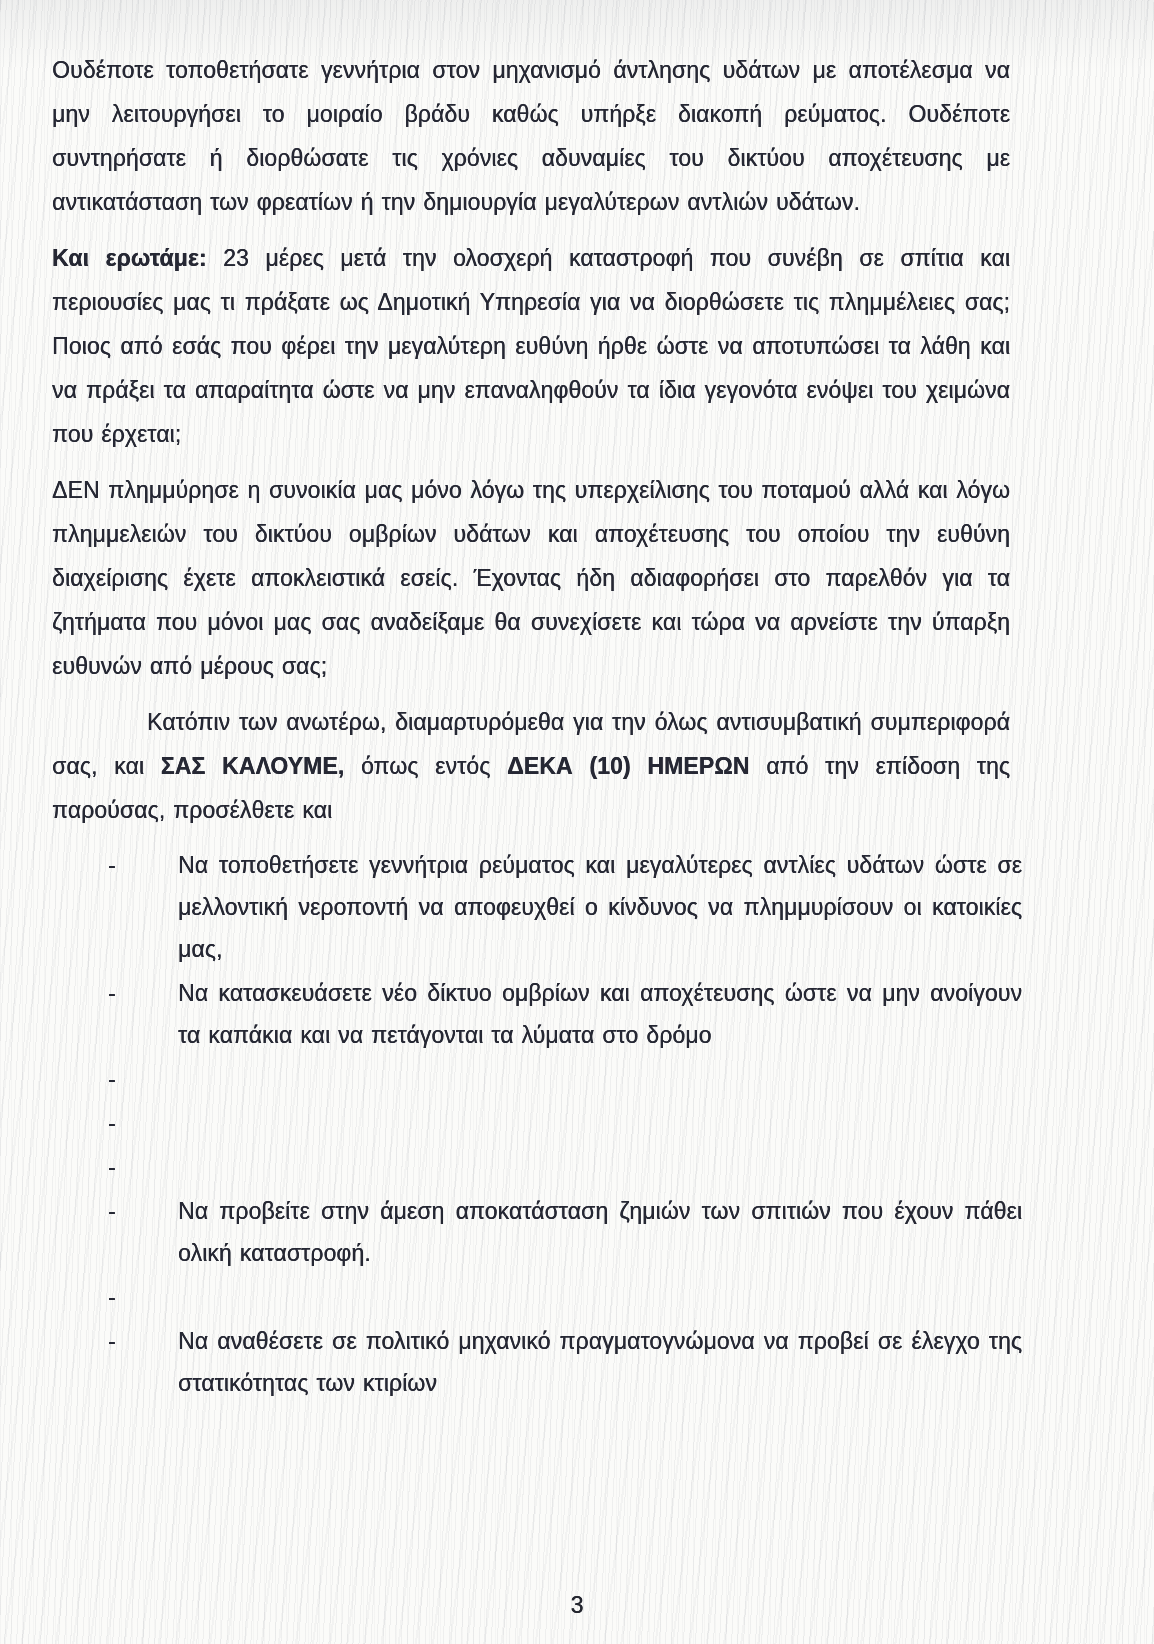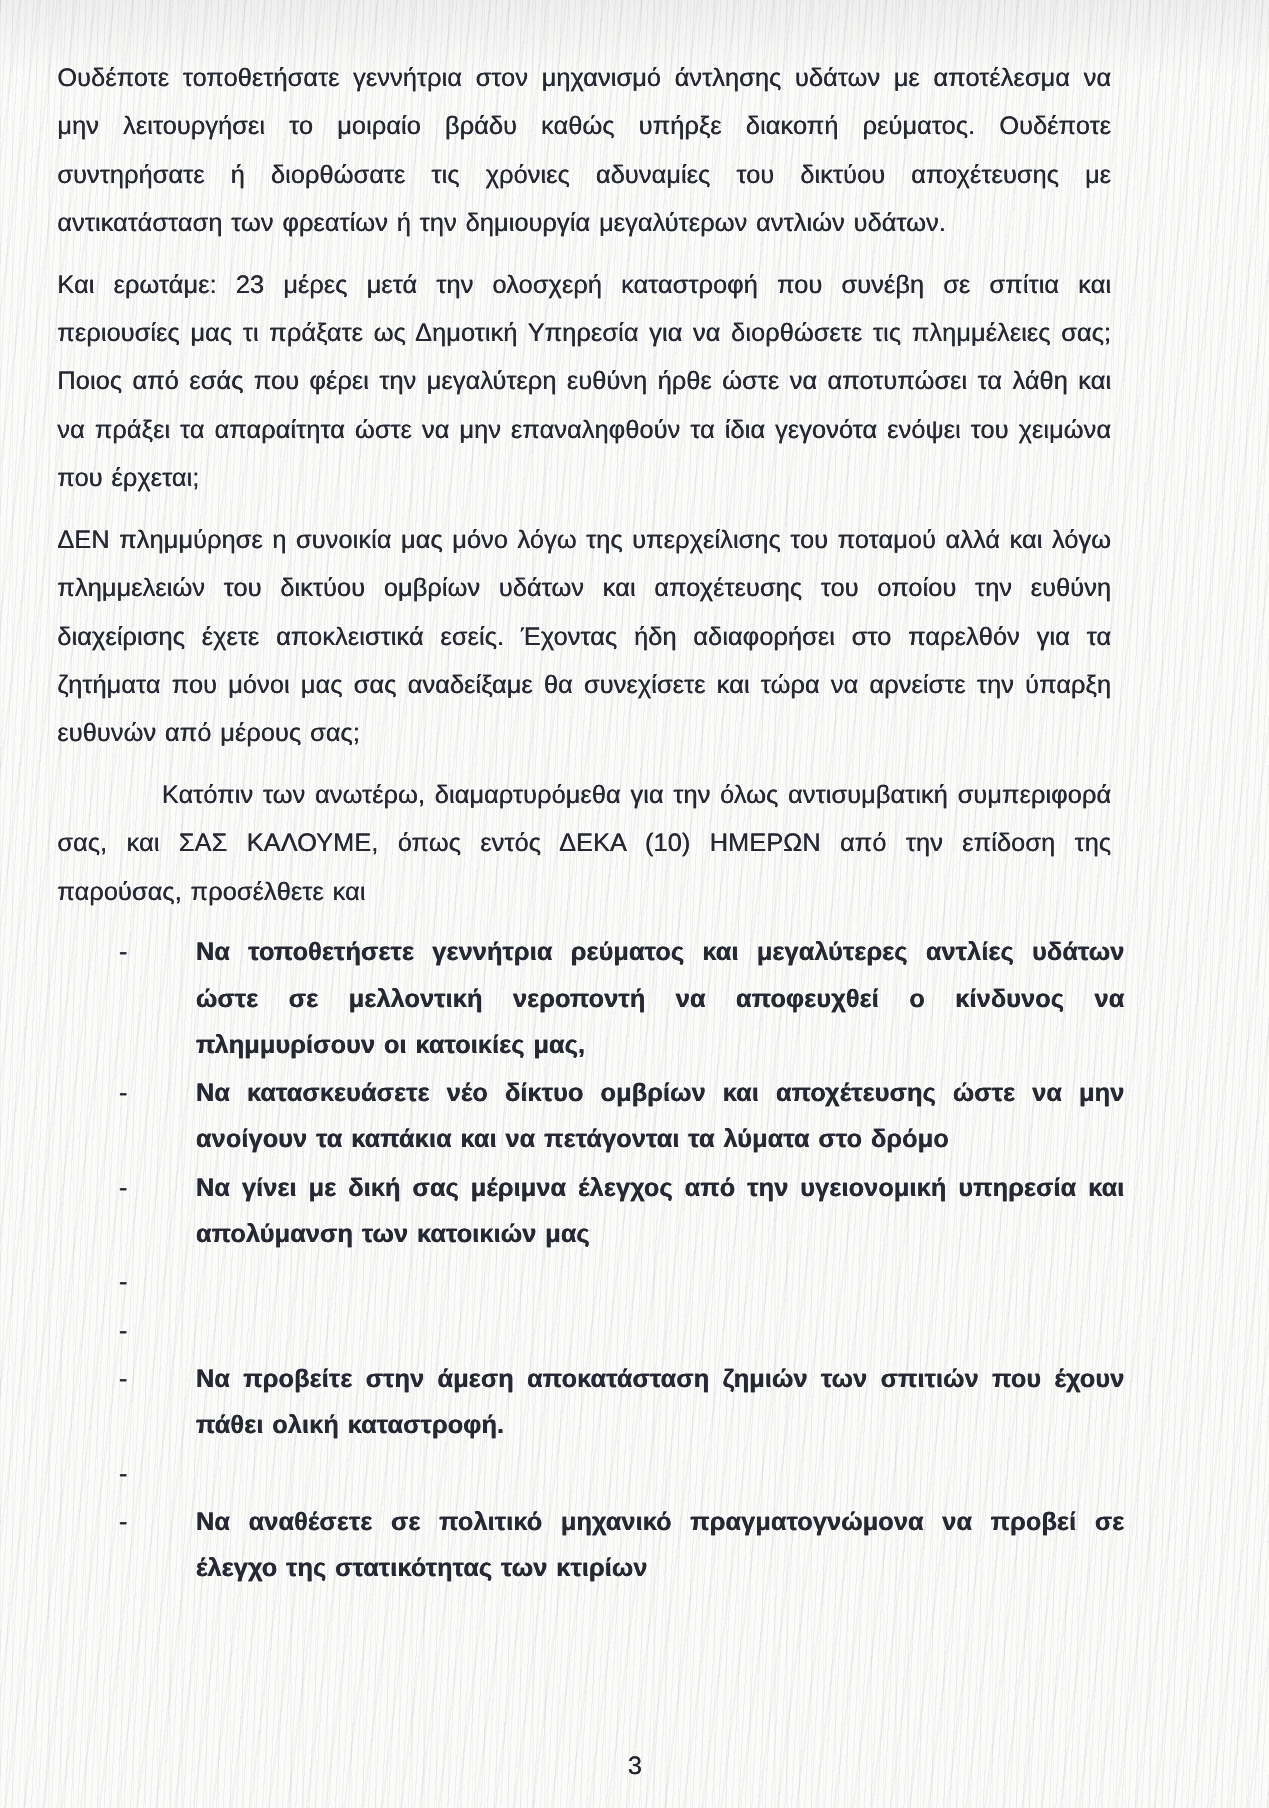--- a/index.html
+++ b/index.html
@@ -26,37 +26,36 @@
     font-size: 23px;
     line-height: 44px;
     letter-spacing: 0.1px;
     word-spacing: 1.5px;
     text-align: justify;
     
     text-shadow: 0.35px 0 0 currentColor;
   }
   p.body-para { margin: 12px; padding: 0; }
   p.body-para.indented { text-indent: 95px; }
-  .b { font-weight: normal; }
+  .b { font-weight: bold; }
   .demand-list { margin: 0; padding: 0; }
   .demand {
     display: flex;
     line-height: 42px;
     margin: 2px 0 2px 0;
   }
   .demand .dash {
     flex: 0 0 138px;
     box-sizing: border-box;
     padding-left: 68px;
     text-align: left;
   }
   .demand .dtext {
     flex: 1 1 auto;
     text-align: justify;
-    font-weight: bold;
   }
   .page-number {
     position: absolute;
     top: 1592px;
     left: 0;
     width: 1154px;
     text-align: center;
     color: #24262f;
     font-size: 23px;
     text-shadow: 0.35px 0 0 currentColor;
@@ -79,21 +78,20 @@
     <div class="demand">
       <span class="dash">-</span>
       <span class="dtext">Να τοποθετήσετε γεννήτρια ρεύματος και μεγαλύτερες αντλίες υδάτων ώστε σε μελλοντική νεροποντή να αποφευχθεί ο κίνδυνος να πλημμυρίσουν οι κατοικίες μας,</span>
     </div>
     <div class="demand">
       <span class="dash">-</span>
       <span class="dtext">Να κατασκευάσετε νέο δίκτυο ομβρίων και αποχέτευσης ώστε να μην ανοίγουν τα καπάκια και να πετάγονται τα λύματα στο δρόμο</span>
     </div>
     <div class="demand">
       <span class="dash">-</span>
-      <span class="dtext">Να γίνει με δική σας μέριμνα έλεγχος από την υγειονομική υπηρεσία και απολύμανση των κατοικιών μας</span>
     </div>
     <div class="demand">
       <span class="dash">-</span>
     </div>
     <div class="demand">
       <span class="dash">-</span>
     </div>
     <div class="demand">
       <span class="dash">-</span>
       <span class="dtext">Να προβείτε στην άμεση αποκατάσταση ζημιών των σπιτιών που έχουν πάθει ολική καταστροφή.</span>

